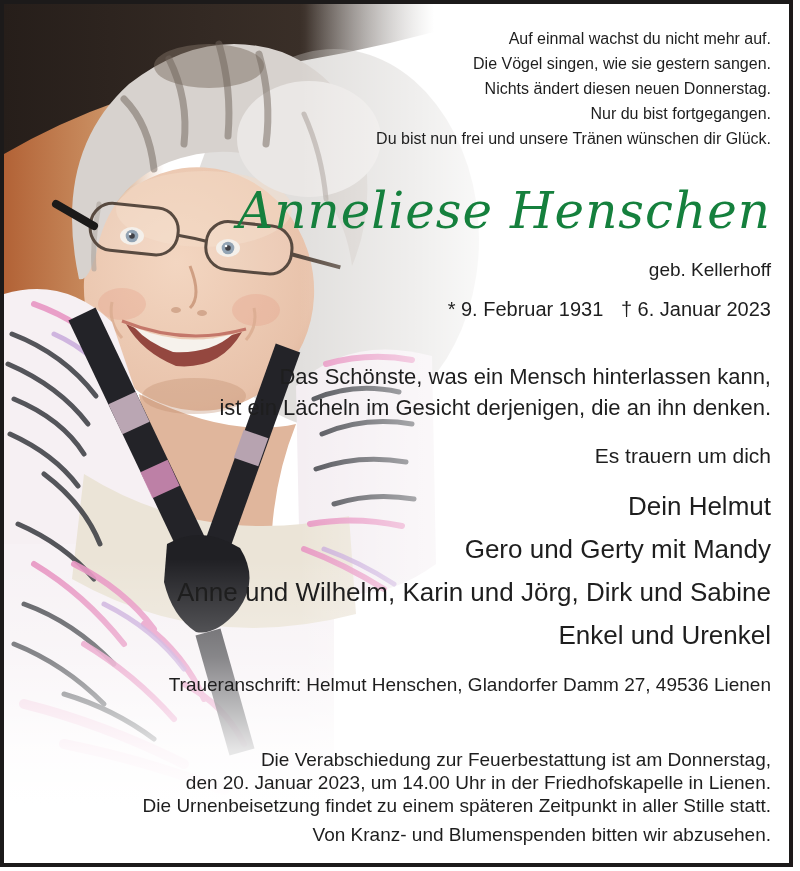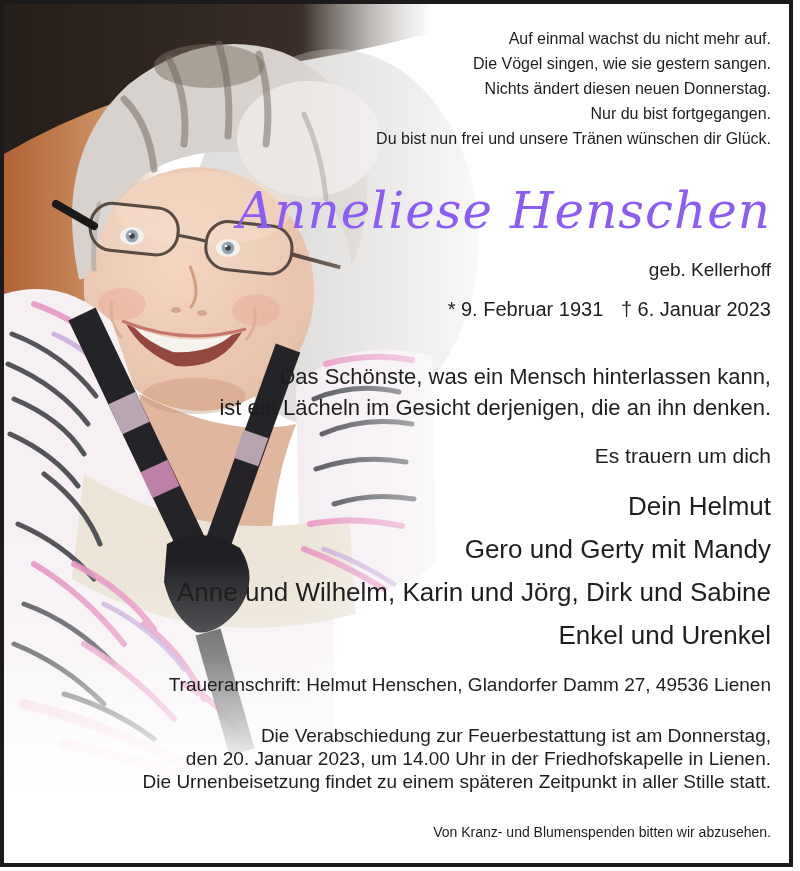--- a/index.html
+++ b/index.html
@@ -29,31 +29,31 @@
     color: #1e1e1e;
     white-space: nowrap;
   }
   .poem { top: 22px; font-size: 16px; line-height: 25px; }
   .name {
     top: 178px;
     font-family: "DejaVu Serif", serif;
     font-style: italic;
     font-size: 50px;
     letter-spacing: 1px;
-    color: #8b5cf6;
+    color: #15803d;
   }
   .maiden { top: 255px; font-size: 19px; }
   .dates  { top: 294px; font-size: 20px; }
   .dates .death { margin-left: 12px; }
   .epitaph { top: 357px; font-size: 22px; line-height: 31px; }
   .intro { top: 440px; font-size: 21px; }
   .mourners { top: 481px; font-size: 26px; line-height: 43px; }
   .address { top: 670px; font-size: 19px; }
-  .funeral { top: 720px; font-size: 19px; line-height: 23px; }
-  .donations { top: 820px; font-size: 14px; }
+  .funeral { top: 744px; font-size: 19px; line-height: 23px; }
+  .donations { top: 820px; font-size: 19px; }
 </style>
 </head>
 <body>
 
 <div class="sheet">
 
   <svg class="photo" viewBox="0 0 560 800" aria-hidden="true">
     <defs>
       <linearGradient id="gBand" x1="0" y1="0" x2="1" y2="0">
         <stop offset="0" stop-color="#261e1a"></stop>

